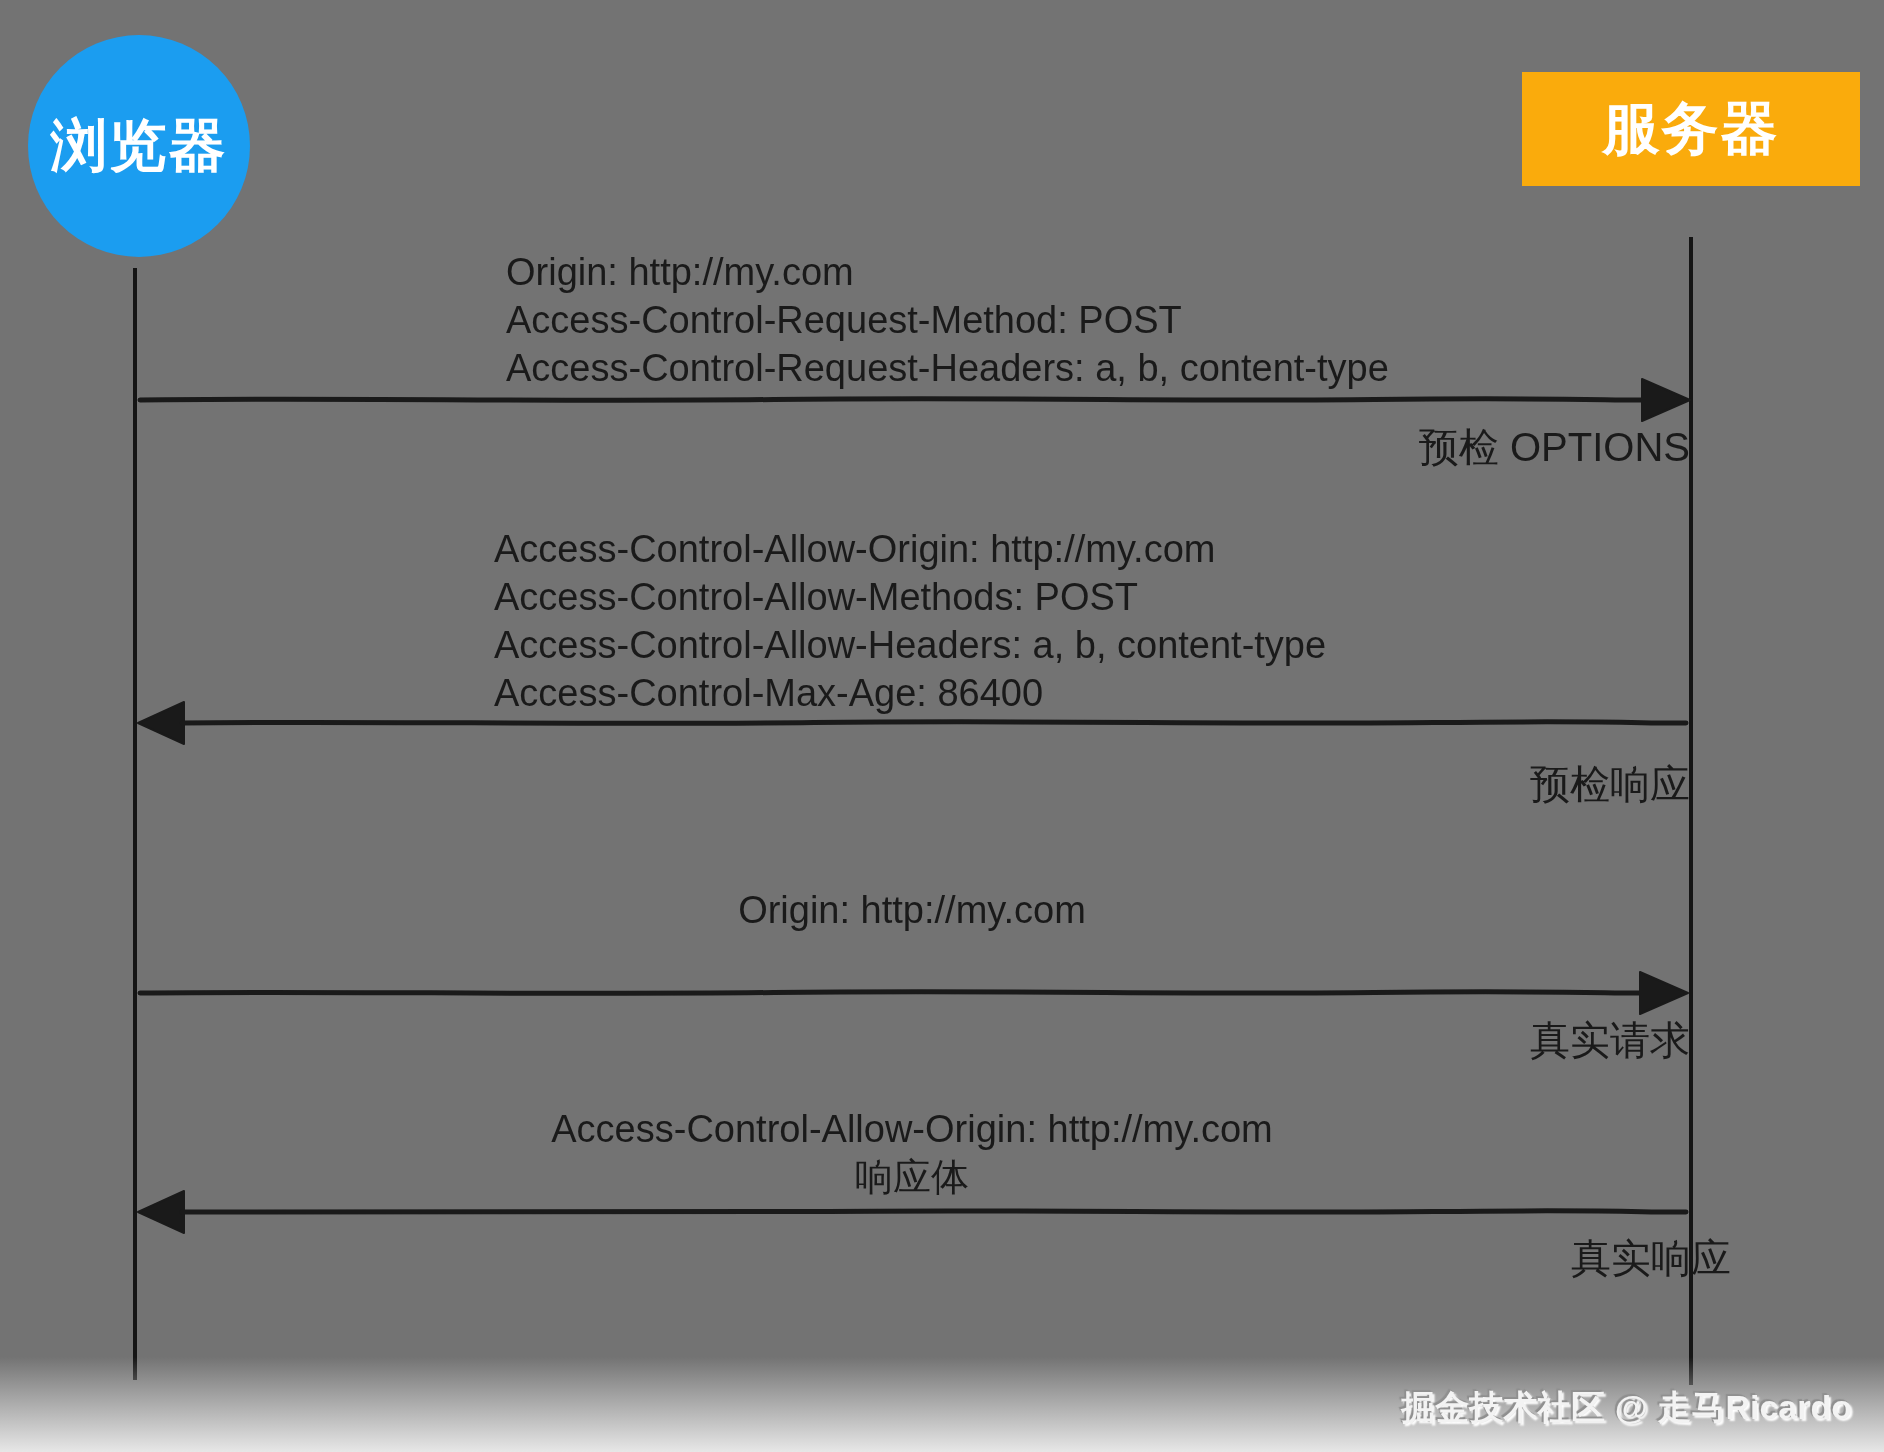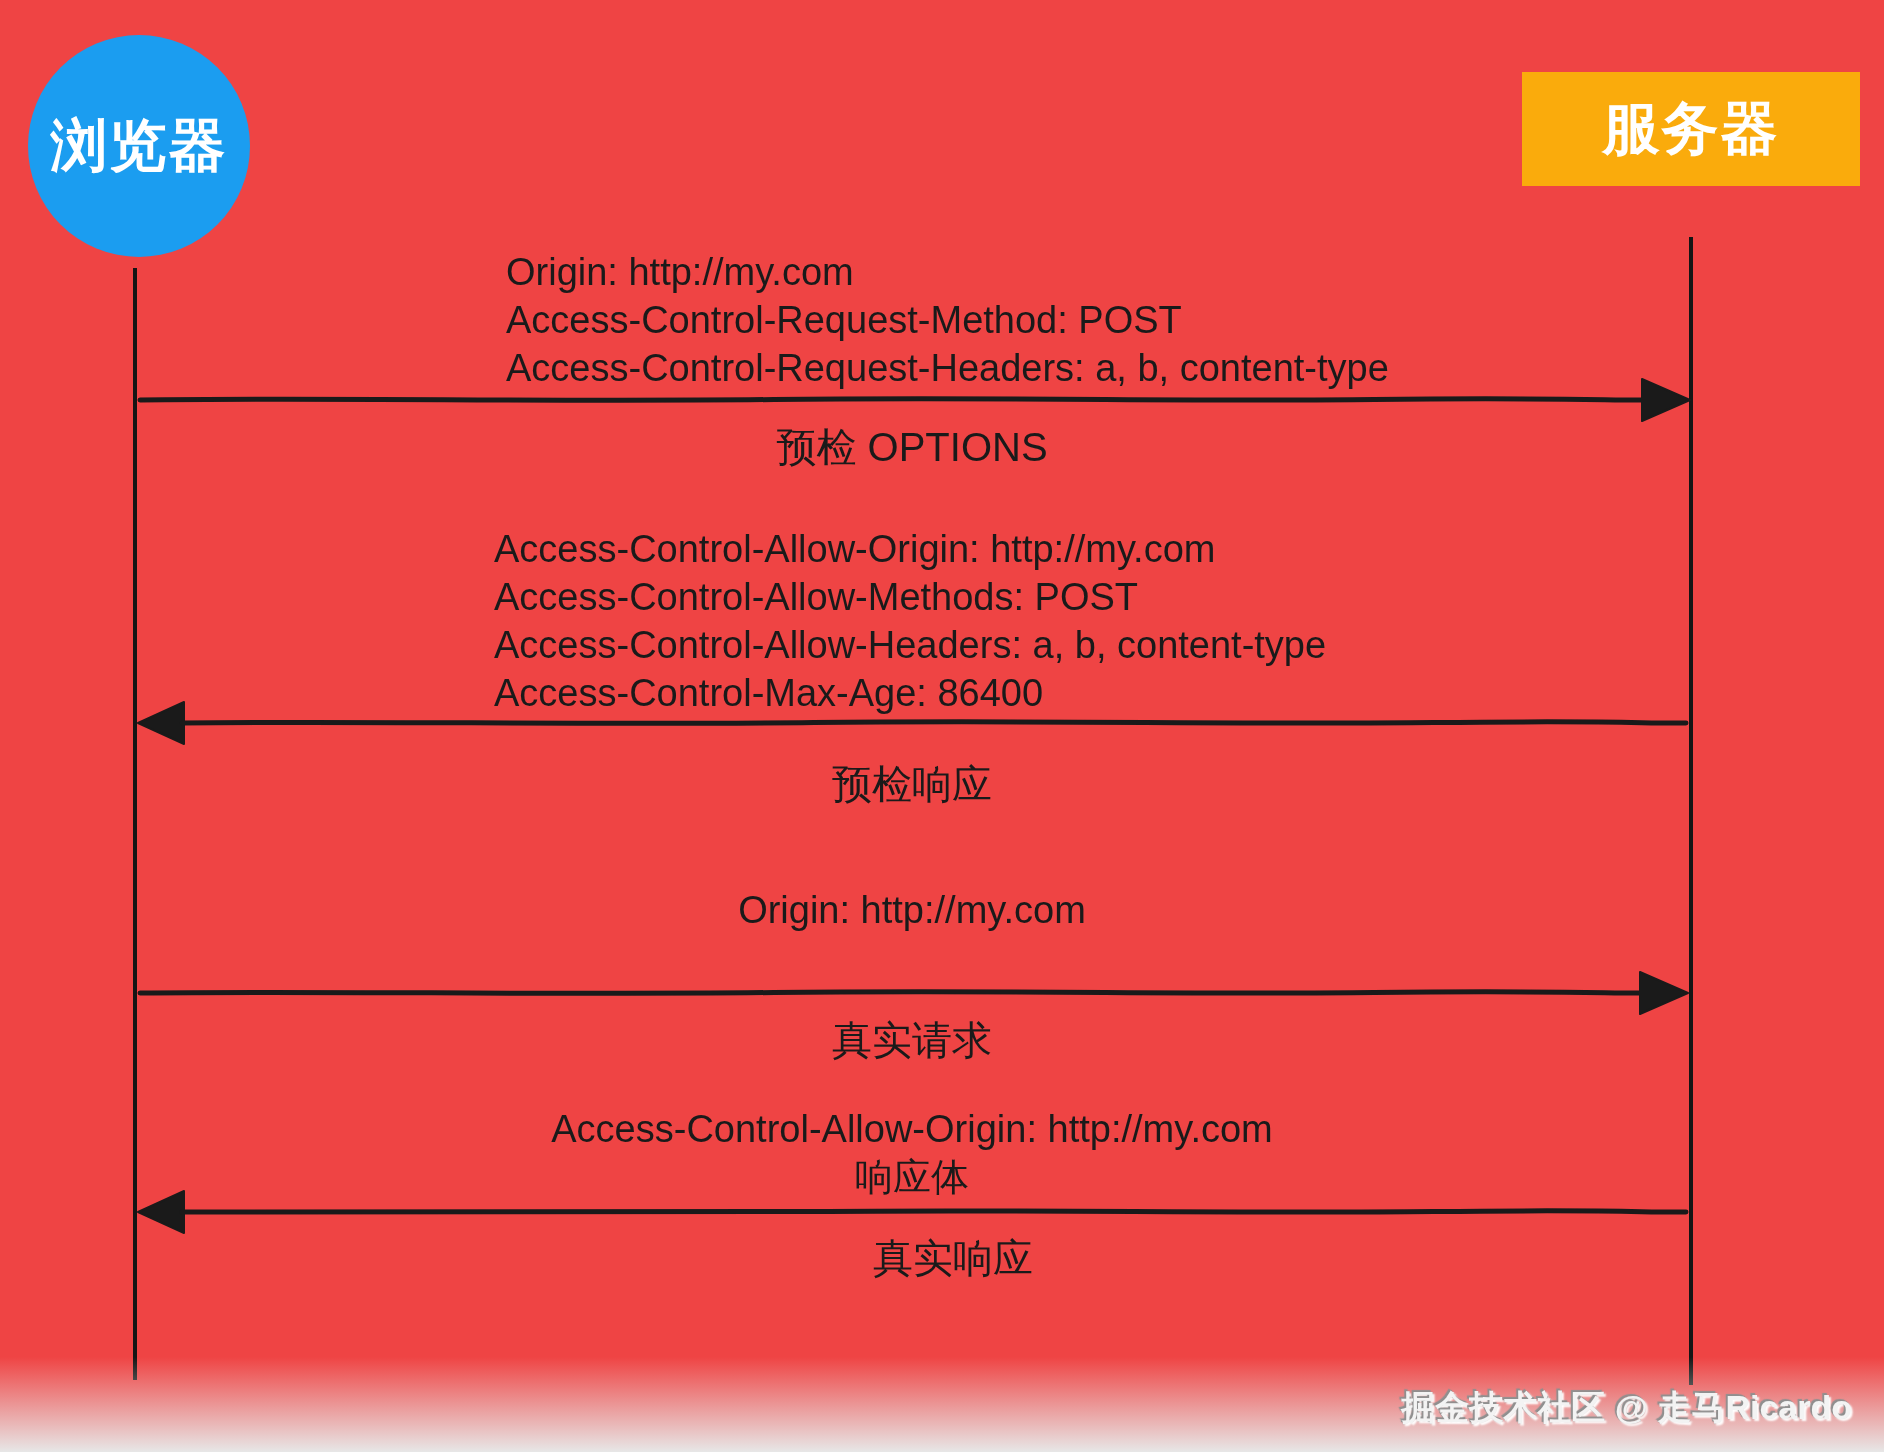--- a/index.html
+++ b/index.html
@@ -1,19 +1,19 @@
 <!DOCTYPE html>
 <html><head>
 <meta charset="utf-8">
 <style>
   html,body{margin:0;padding:0;background:#ffffff;}
   .canvas{
     position:relative;
     width:1884px;height:1452px;
-    background:#ef4444;
+    background:#737373;
     font-family:"Liberation Sans","DejaVu Sans",sans-serif;
     overflow:hidden;
     color:#1a1a1a;
   }
   
   .actor{position:absolute;display:flex;align-items:center;justify-content:center;}
   .actor-browser{
     left:28px;top:35px;width:222px;height:222px;border-radius:50%;
     background:#1b9df0;
   }
@@ -29,21 +29,21 @@
   .lifeline-browser{left:133px;top:268px;height:1112px;}
   .lifeline-server{left:1689px;top:237px;height:1148px;}
   
   .msg-lines{
     position:absolute;left:134px;width:1556px;
     font-size:38px;line-height:48px;white-space:nowrap;
   }
   .msg-lines.align-left{text-align:left;}
   .msg-lines.align-center{text-align:center;}
   .arrow-label{
-    position:absolute;left:134px;width:1556px;text-align:center;
+    position:absolute;left:134px;width:1556px;text-align:right;
     font-size:40px;line-height:48px;white-space:nowrap;
   }
   
   .arrow{position:absolute;left:134px;width:1560px;height:48px;}
   .arrow .shaft{stroke:#1a1a1a;stroke-width:5;fill:none;stroke-linecap:round;}
   .arrow .head{fill:#1a1a1a;stroke:#1a1a1a;stroke-width:2;stroke-linejoin:round;}
   
   .bottom-fade{
     position:absolute;left:0;bottom:0;width:100%;height:95px;
     background:linear-gradient(to bottom, rgba(232,232,232,0) 0%, #e7e7e7 100%);

